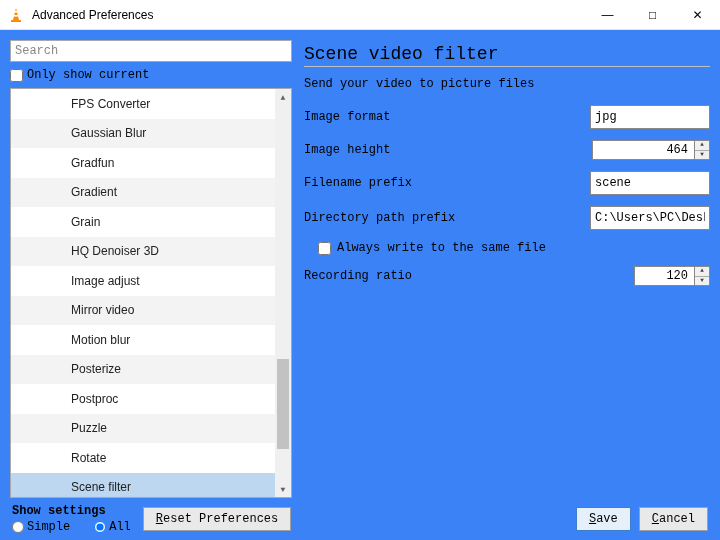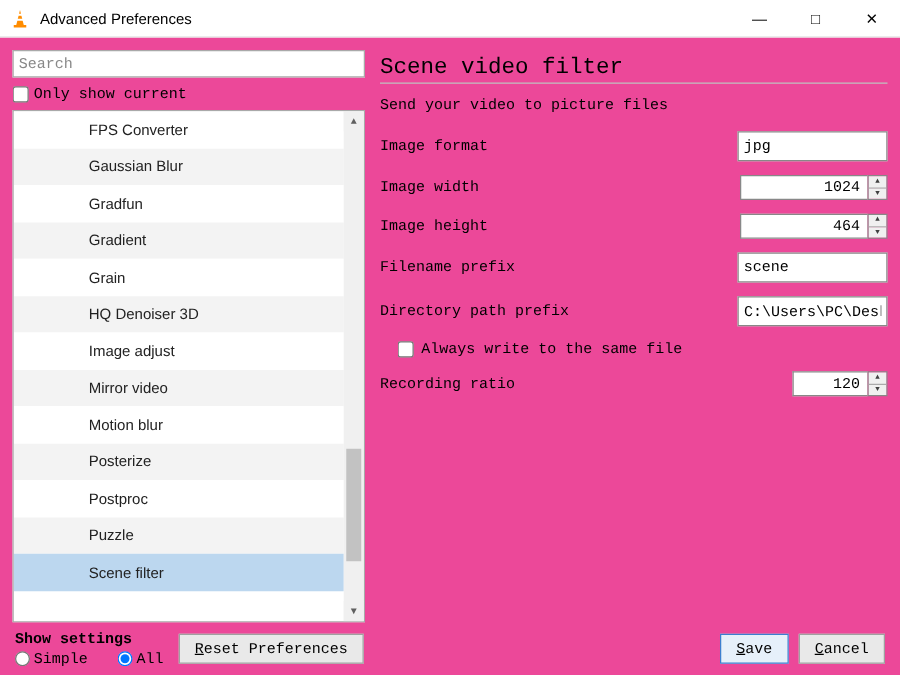--- a/index.html
+++ b/index.html
@@ -5,21 +5,21 @@
 * { box-sizing: border-box; margin: 0; padding: 0; }
 body {
   font-family: "SimSun", "NSimSun", "Courier New", monospace;
   font-size: 12px;
   background: #f0f0f0;
   width: 720px;
   height: 540px;
   overflow: hidden;
   color: #000;
 }
-.window { width: 720px; height: 540px; background: #ec4899; display: flex; flex-direction: column; }
+.window { width: 720px; height: 540px; background: #3b82f6; display: flex; flex-direction: column; }
 .titlebar {
   height: 30px; background: #fff; display: flex; align-items: center;
   padding: 0 0 0 8px; border-bottom: 1px solid #e5e5e5;
 }
 .titlebar .app-icon { width: 16px; height: 16px; margin-right: 8px; }
 .titlebar .title { flex: 1; font-family: "Segoe UI", Arial, sans-serif; font-size: 12px; }
 .winbtns { display: flex; }
 .winbtn {
   width: 45px; height: 30px; display: flex; align-items: center; justify-content: center;
   font-family: "Segoe UI Symbol", sans-serif; font-size: 12px; cursor: default;
@@ -144,20 +144,21 @@
               <div class="row even">Gradfun</div>
               <div class="row odd">Gradient</div>
               <div class="row even">Grain</div>
               <div class="row odd">HQ Denoiser 3D</div>
               <div class="row even">Image adjust</div>
               <div class="row odd">Mirror video</div>
               <div class="row even">Motion blur</div>
               <div class="row odd">Posterize</div>
               <div class="row even">Postproc</div>
               <div class="row odd">Puzzle</div>
+              <div class="row even">Rotate</div>
               <div class="row odd selected">Scene filter</div>
             </div>
         </div>
         <div class="scrollbar">
           <div class="scrollbtn top">▲</div>
           <div class="thumb"></div>
           <div class="scrollbtn bot">▼</div>
         </div>
       </div>
     </div>
@@ -167,30 +168,20 @@
       <hr class="hr">
       <div class="subtitle">Send your video to picture files</div>
 
       <div class="form">
 
         <div class="formrow">
           <label>Image format</label>
           <input class="tinput wide" value="jpg" style="">
         </div>
 
-        <div class="formrow">
-          <label>Image width</label>
-          <div class="spin">
-            <input value="1024" style="">
-            <div class="spinbtns">
-                <div>▲</div>
-                <div>▼</div>
-              </div>
-          </div>
-        </div>
 
         <div class="formrow">
           <label>Image height</label>
           <div class="spin">
             <input value="464" style="">
             <div class="spinbtns">
                 <div>▲</div>
                 <div>▼</div>
               </div>
           </div>

